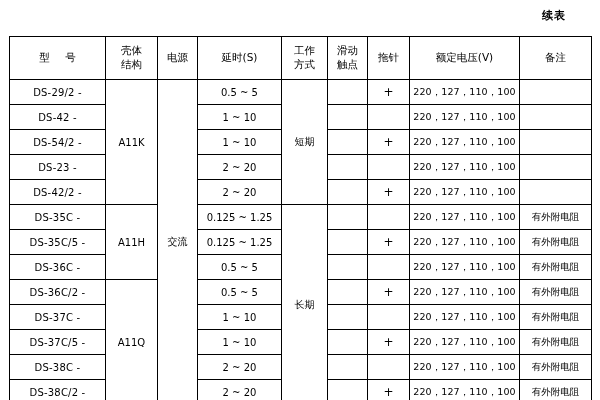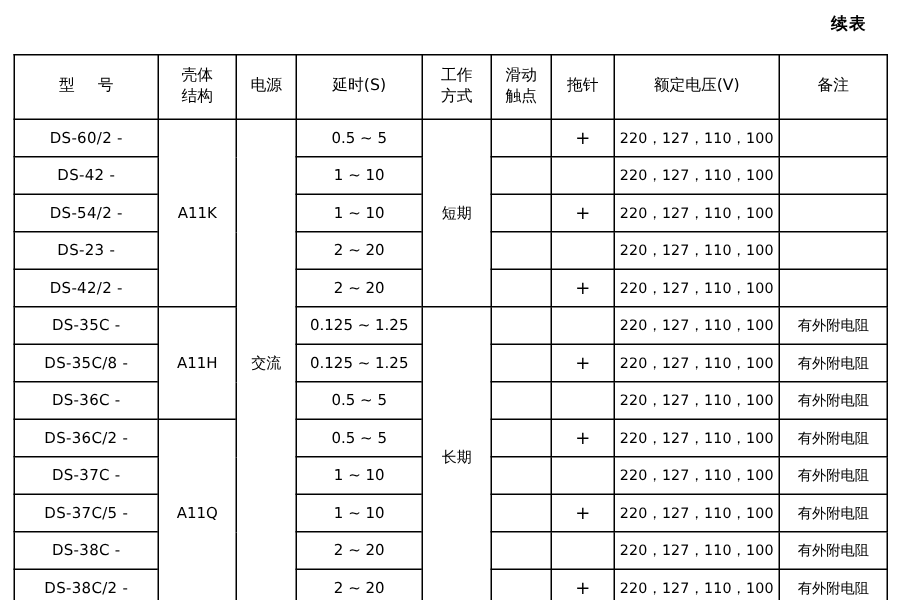--- a/index.html
+++ b/index.html
@@ -16,21 +16,21 @@
   }
   .page {
     position: relative;
     width: 600px;
     height: 400px;
     box-sizing: border-box;
   }
   .continued {
     position: absolute;
     top: 8px;
-    right: 22px;
+    right: 34px;
     font-size: 11px;
     font-weight: bold;
     letter-spacing: 1px;
   }
   .table-wrap {
     position: absolute;
     top: 36px;
     left: 9px;
     width: 582px;
   }
@@ -133,21 +133,21 @@
             <span class="hdr-two-line">滑动</span>
             <span class="hdr-two-line">触点</span>
           </th>
           <th>拖针</th>
           <th>额定电压(V)</th>
           <th>备注</th>
         </tr>
       </thead>
       <tbody>
           <tr>
-            <td class="model-cell">DS-60/2  -</td>
+            <td class="model-cell">DS-29/2  -</td>
             <td rowspan="5">A11K</td>
             <td rowspan="13">交流</td>
             <td class="delay-cell">0.5 ~ 5</td>
             <td rowspan="5">短期</td>
             <td class="mark-cell"></td>
             <td class="mark-cell">+</td>
             <td class="volt-cell">220，127，110，100</td>
             <td class="remark-cell"></td>
           </tr>
           <tr>
@@ -186,21 +186,21 @@
             <td class="model-cell">DS-35C  -</td>
             <td rowspan="3">A11H</td>
             <td class="delay-cell">0.125 ~ 1.25</td>
             <td rowspan="8">长期</td>
             <td class="mark-cell"></td>
             <td class="mark-cell"></td>
             <td class="volt-cell">220，127，110，100</td>
             <td class="remark-cell">有外附电阻</td>
           </tr>
           <tr>
-            <td class="model-cell">DS-35C/8 -</td>
+            <td class="model-cell">DS-35C/5 -</td>
             <td class="delay-cell">0.125 ~ 1.25</td>
             <td class="mark-cell"></td>
             <td class="mark-cell">+</td>
             <td class="volt-cell">220，127，110，100</td>
             <td class="remark-cell">有外附电阻</td>
           </tr>
           <tr>
             <td class="model-cell">DS-36C  -</td>
             <td class="delay-cell">0.5 ~ 5</td>
             <td class="mark-cell"></td>

